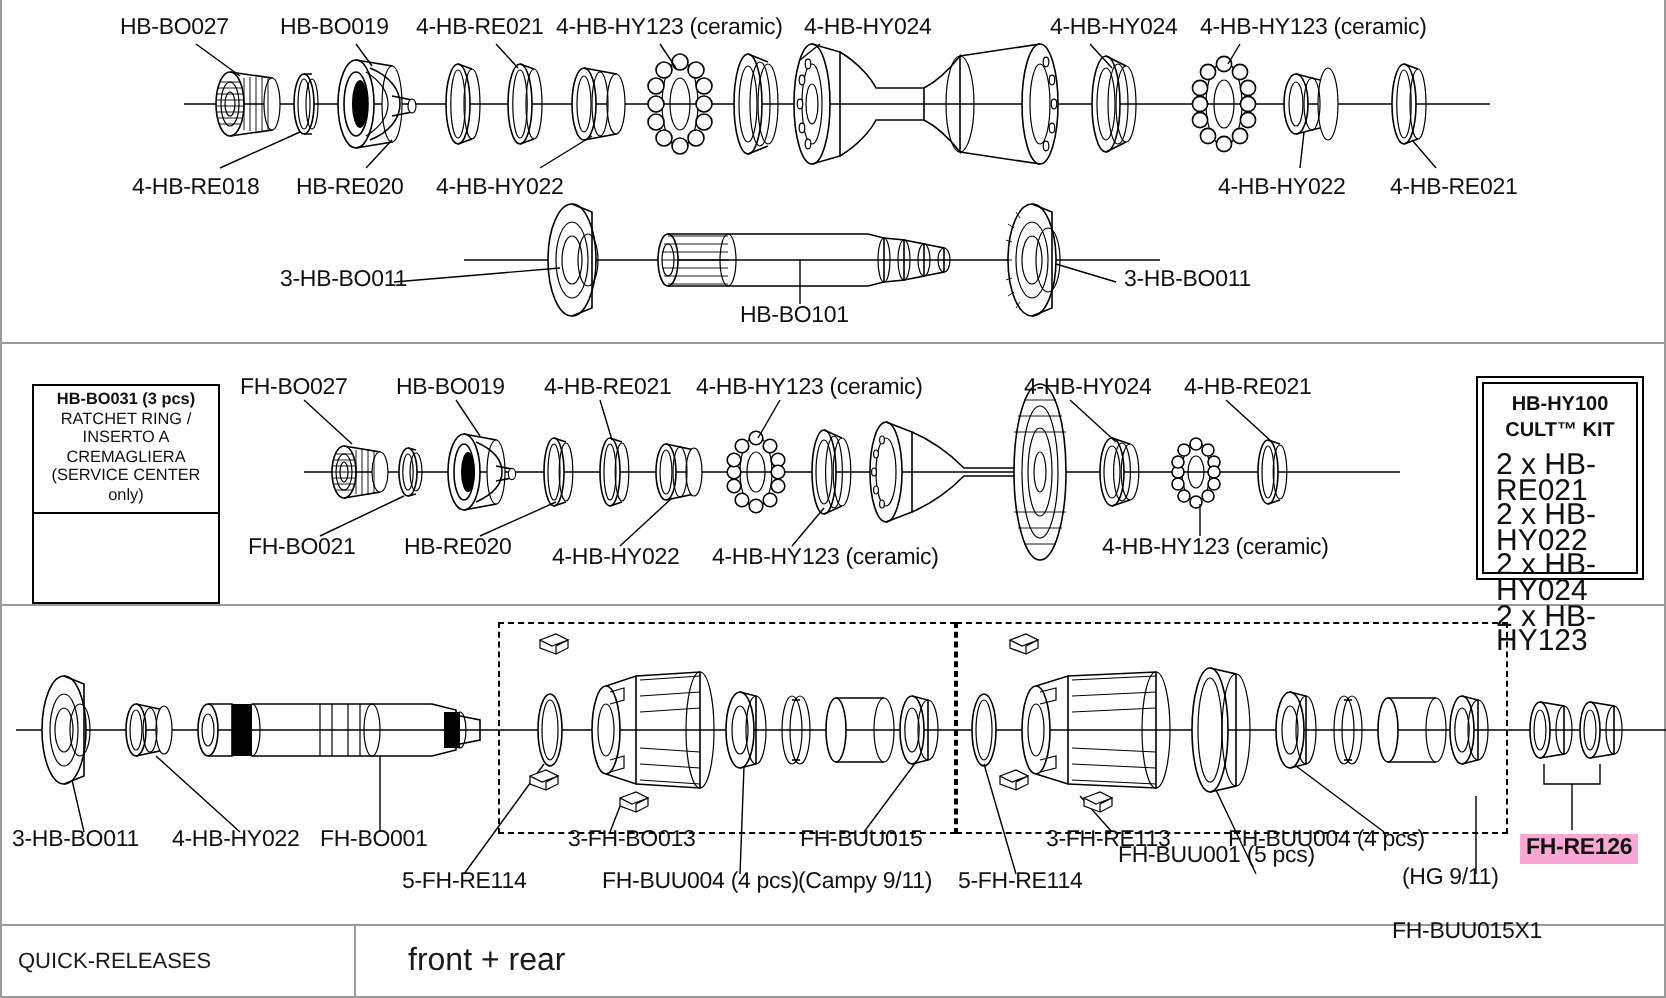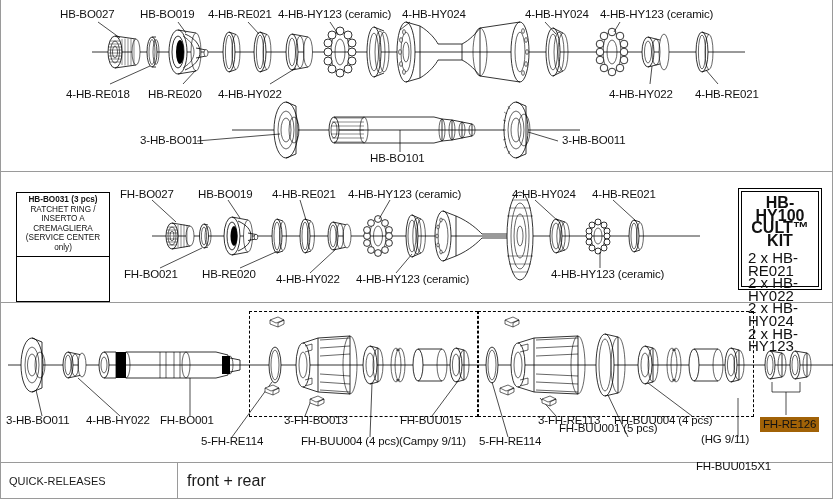--- a/index.html
+++ b/index.html
@@ -33,22 +33,23 @@
   
   .lbl {
     position: absolute;
     font-size: 11.5px;
     line-height: 13px;
     white-space: nowrap;
     color: #111;
     letter-spacing: -0.15px;
   }
   .lbl.hl {
-    background: #a16207;
+    background: #f9a8d4;
     padding: 1px 3px;
+    font-weight: bold;
   }
   
   svg.leaders {
     position:absolute; left:0; top:0;
     width:833px; height:499px;
     pointer-events:none;
   }
   
   .sc-box {
     position: absolute;
@@ -69,31 +70,31 @@
   
   .kit-box {
     position: absolute;
     left: 738px; top: 188px;
     width: 84px; height: 102px;
     border: 1.2px solid #000;
     background: #fff;
     padding: 2px;
   }
   .kit-inner { border: 1.2px solid #000; width:100%; height:100%; padding: 5px 6px; }
-  .kit-title { text-align:center; font-weight:bold; font-size:16px; line-height:12.5px; }
+  .kit-title { text-align:center; font-weight:bold; font-size:10px; line-height:12.5px; }
   .kit-list { margin-top: 5px; }
   .kit-list div { font-size: 15px; line-height: 12.6px; }
 
   
   .dashbox {
     position: absolute;
     border: 1.4px dashed #000;
   }
   
-  .tbl-row { display: flex; height: 100%; align-items: center; }
+  .tbl-row { display: flex; height: 100%; align-items: center; gap: 17px; }
   .tbl-cell {
     height: 100%;
     display: flex; align-items: center;
     padding-left: 9px;
     font-size: 11px;
     border-right: 1px solid #9a9a9a;
     color: #1a1a1a;
   }
   .tbl-cell.c1 { width: 178px; }
   .tbl-cell.c2 { width: 155px; }
@@ -774,21 +775,21 @@
 
   <div class="lbl" style="left:6px; top:414px;">3-HB-BO011</div>
   <div class="lbl" style="left:86px; top:414px;">4-HB-HY022</div>
   <div class="lbl" style="left:160px; top:414px;">FH-BO001</div>
   <div class="lbl" style="left:201px; top:435px;">5-FH-RE114</div>
   <div class="lbl" style="left:284px; top:414px;">3-FH-BO013</div>
   <div class="lbl" style="left:301px; top:435px;">FH-BUU004 (4 pcs)</div>
   <div class="lbl" style="left:400px; top:414px;">FH-BUU015</div>
   <div class="lbl" style="left:399px; top:435px;">(Campy 9/11)</div>
   <div class="lbl" style="left:479px; top:435px;">5-FH-RE114</div>
-  <div class="lbl" style="left:538px; top:414px;">3-FH-RE113</div>
+  <div class="lbl" style="left:523px; top:414px;">3-FH-RE113</div>
   <div class="lbl" style="left:559px; top:422px;">FH-BUU001 (5 pcs)</div>
   <div class="lbl" style="left:614px; top:414px;">FH-BUU004 (4 pcs)</div>
   <div class="lbl" style="left:696px; top:460px;">FH-BUU015X1</div>
   <div class="lbl" style="left:701px; top:433px;">(HG 9/11)</div>
   <div class="lbl hl" style="left:760px; top:417px;">FH-RE126</div>
 
   <div style="position:absolute; left:0; top:463px; width:833px; height:36px;">
     <div class="tbl-row">
       <div class="tbl-cell c1">QUICK-RELEASES</div>
       <div class="tbl-cell c3">front + rear</div>

